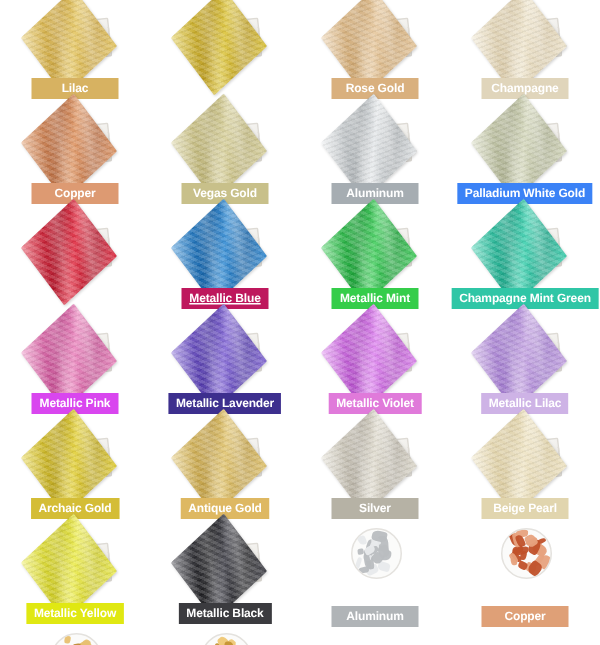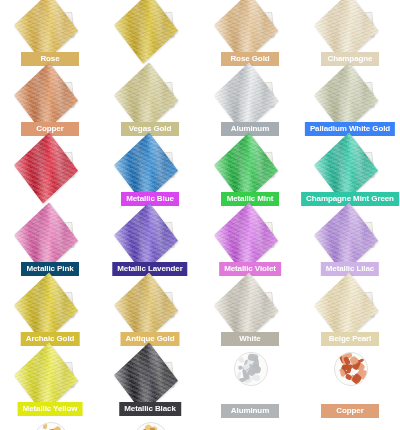--- a/index.html
+++ b/index.html
@@ -118,21 +118,21 @@
       <div class="swatch">
         <div class="stack">
           <i></i>
           <i></i>
           <i></i>
           <i></i>
           <i></i>
         </div>
         <div class="foil" style="background: linear-gradient(135deg, rgb(230, 201, 106) 0%, rgb(200, 161, 58) 38%, rgb(230, 201, 106) 55%, rgb(200, 161, 58) 78%, rgb(230, 201, 106) 100%);"></div>
       </div>
-      <div class="label" style="background: rgb(215, 178, 97); color: rgb(255, 255, 255);">Rose</div>
+      <div class="label" style="background: rgb(215, 178, 97); color: rgb(255, 255, 255);">Lilac</div>
     </div>
     <div class="cell">
       <div class="swatch">
         <div class="stack">
           <i></i>
           <i></i>
           <i></i>
           <i></i>
           <i></i>
         </div>
@@ -233,21 +233,21 @@
       <div class="swatch">
         <div class="stack">
           <i></i>
           <i></i>
           <i></i>
           <i></i>
           <i></i>
         </div>
         <div class="foil" style="background: linear-gradient(135deg, rgb(62, 146, 214) 0%, rgb(12, 92, 163) 38%, rgb(62, 146, 214) 55%, rgb(12, 92, 163) 78%, rgb(62, 146, 214) 100%);"></div>
       </div>
-      <div class="label" style="background: #d946ef; color: rgb(255, 255, 255);">Metallic Blue</div>
+      <div class="label" style="background: #be185d; color: rgb(255, 255, 255); text-decoration: underline;">Metallic Blue</div>
     </div>
     <div class="cell">
       <div class="swatch">
         <div class="stack">
           <i></i>
           <i></i>
           <i></i>
           <i></i>
           <i></i>
         </div>
@@ -272,21 +272,21 @@
       <div class="swatch">
         <div class="stack">
           <i></i>
           <i></i>
           <i></i>
           <i></i>
           <i></i>
         </div>
         <div class="foil" style="background: linear-gradient(135deg, rgb(236, 142, 194) 0%, rgb(192, 70, 140) 38%, rgb(236, 142, 194) 55%, rgb(192, 70, 140) 78%, rgb(236, 142, 194) 100%);"></div>
       </div>
-      <div class="label" style="background: #0c4a6e; color: rgb(255, 255, 255);">Metallic Pink</div>
+      <div class="label" style="background: #d946ef; color: rgb(255, 255, 255);">Metallic Pink</div>
     </div>
     <div class="cell">
       <div class="swatch">
         <div class="stack">
           <i></i>
           <i></i>
           <i></i>
           <i></i>
           <i></i>
         </div>
@@ -350,21 +350,21 @@
       <div class="swatch">
         <div class="stack">
           <i></i>
           <i></i>
           <i></i>
           <i></i>
           <i></i>
         </div>
         <div class="foil" style="background: linear-gradient(135deg, rgb(226, 222, 210) 0%, rgb(179, 173, 160) 38%, rgb(226, 222, 210) 55%, rgb(179, 173, 160) 78%, rgb(226, 222, 210) 100%);"></div>
       </div>
-      <div class="label" style="background: rgb(182, 178, 165); color: rgb(255, 255, 255);">White</div>
+      <div class="label" style="background: rgb(182, 178, 165); color: rgb(255, 255, 255);">Silver</div>
     </div>
     <div class="cell">
       <div class="swatch">
         <div class="stack">
           <i></i>
           <i></i>
           <i></i>
           <i></i>
           <i></i>
         </div>

